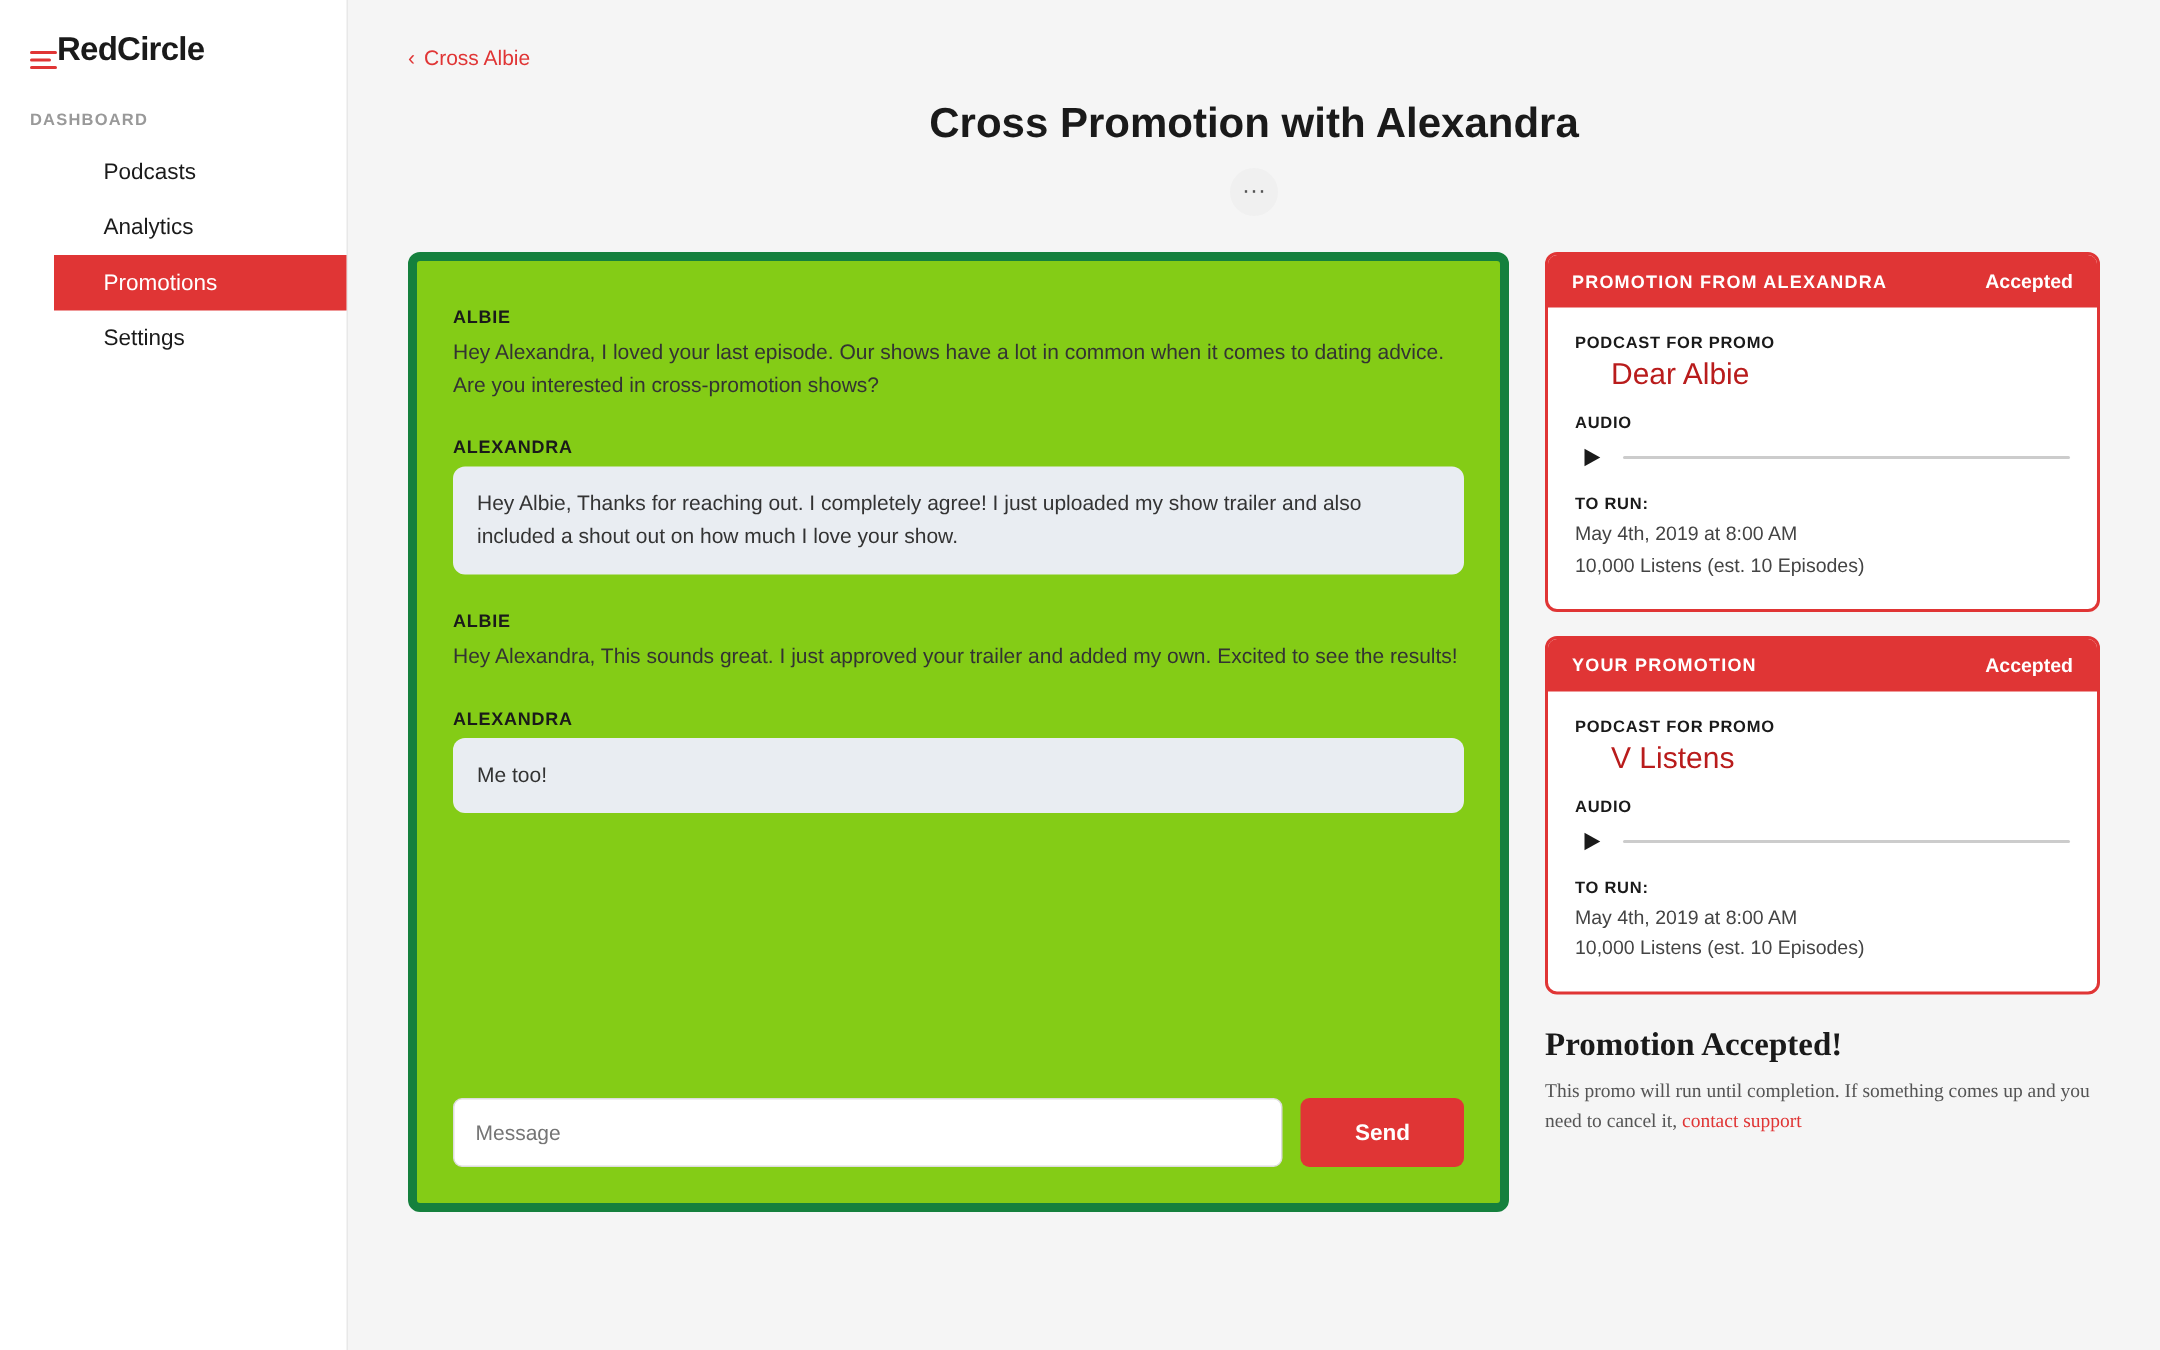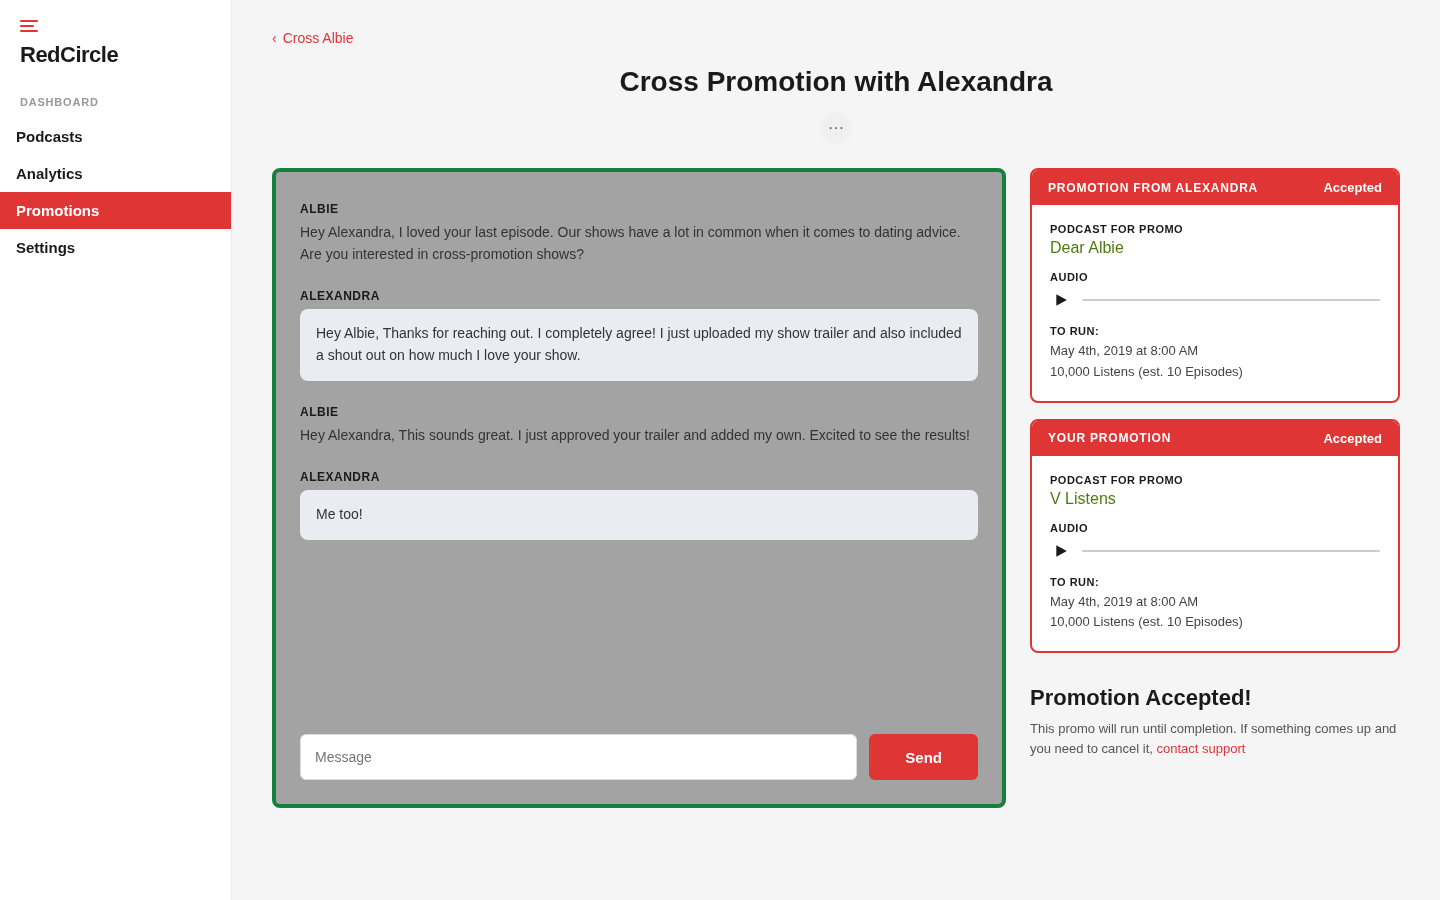--- a/index.html
+++ b/index.html
@@ -9,24 +9,22 @@
     .sidebar {
       width: 232px;
       min-width: 232px;
       background: #fff;
       height: 100%;
       border-right: 1px solid #e8e8e8;
       padding: 20px 0;
     }
     .sidebar-logo {
       display: flex;
-      align-items: flex-start;
-      gap: 10px;
+      align-items: flex-end;
       padding: 0 20px 28px 20px;
-      flex-direction: column;
     }
     .sidebar-logo-text {
       font-size: 22px;
       font-weight: 800;
       color: #1a1a1a;
       letter-spacing: -0.5px;
     }
     .logo-icon {
       display: flex;
       flex-direction: column;
@@ -45,26 +43,27 @@
       font-size: 11px;
       font-weight: 600;
       color: #999;
       letter-spacing: 0.8px;
       padding: 0 20px 10px 20px;
       text-transform: uppercase;
     }
     .sidebar-item {
       display: flex;
       align-items: center;
-      padding: 10px 16px;
+      padding: 10px 33px;
       font-size: 15px;
-      font-weight: 700;
+      font-weight: 400;
       color: #1a1a1a;
       cursor: pointer;
       border-radius: 0;
+      margin-left: 36px;
     }
     .sidebar-item.active {
       background: #e03535;
       color: #fff;
     }
 
     
     .main {
       flex: 1;
       display: flex;
@@ -117,23 +116,23 @@
     
     .two-col {
       display: flex;
       gap: 24px;
       align-items: flex-start;
     }
 
     
     .chat-panel {
       flex: 1;
-      background: #a3a3a3;
+      background: #84cc16;
       border-radius: 8px;
-      border: 4px solid #15803d;
+      border: 6px solid #15803d;
       display: flex;
       flex-direction: column;
       min-height: 640px;
     }
     .chat-messages {
       flex: 1;
       padding: 30px 24px;
       display: flex;
       flex-direction: column;
       gap: 24px;
@@ -232,22 +231,23 @@
       font-size: 11px;
       font-weight: 700;
       color: #1a1a1a;
       letter-spacing: 0.5px;
       text-transform: uppercase;
       margin-bottom: 4px;
       margin-top: 14px;
     }
     .promo-field-label:first-child { margin-top: 0; }
     .promo-field-value {
-      font-size: 16px;
-      color: #4d7c0f;
+      font-size: 20px;
+      color: #b91c1c;
+      margin-left: 24px;
     }
     .audio-player {
       display: flex;
       align-items: center;
       gap: 10px;
       margin-top: 6px;
     }
     .play-btn {
       width: 22px;
       height: 22px;
@@ -265,21 +265,22 @@
       background: #ccc;
       border-radius: 2px;
     }
     .run-dates {
       font-size: 13px;
       color: #444;
       line-height: 1.6;
     }
 
     .promotion-accepted-box {
-      margin-top: 16px;
+      margin-top: 4px;
+      font-family: Liberation Serif, serif;
     }
     .promotion-accepted-title {
       font-size: 22px;
       font-weight: 800;
       color: #1a1a1a;
       margin-bottom: 8px;
     }
     .promotion-accepted-text {
       font-size: 13px;
       color: #555;

